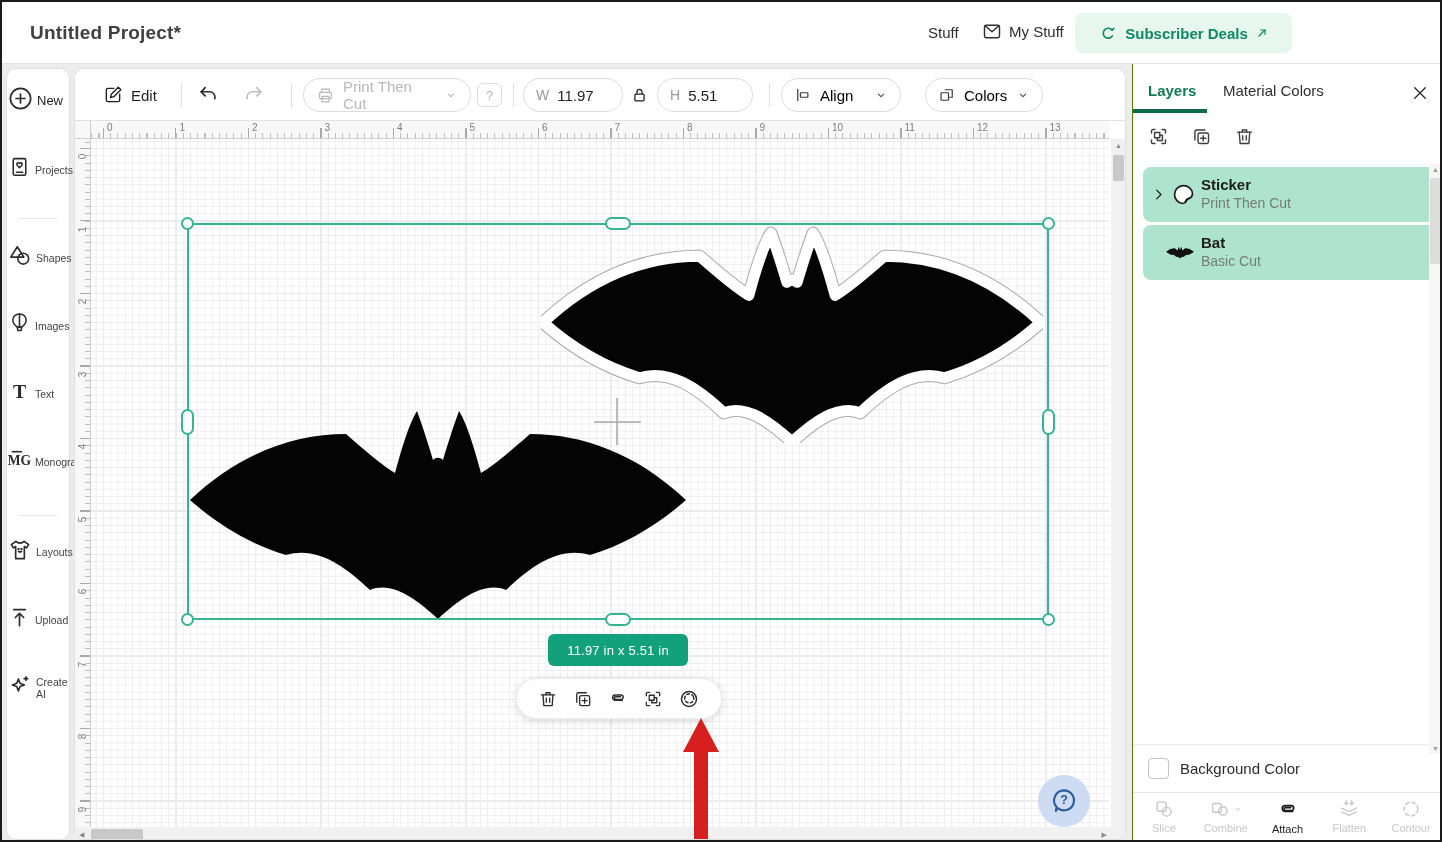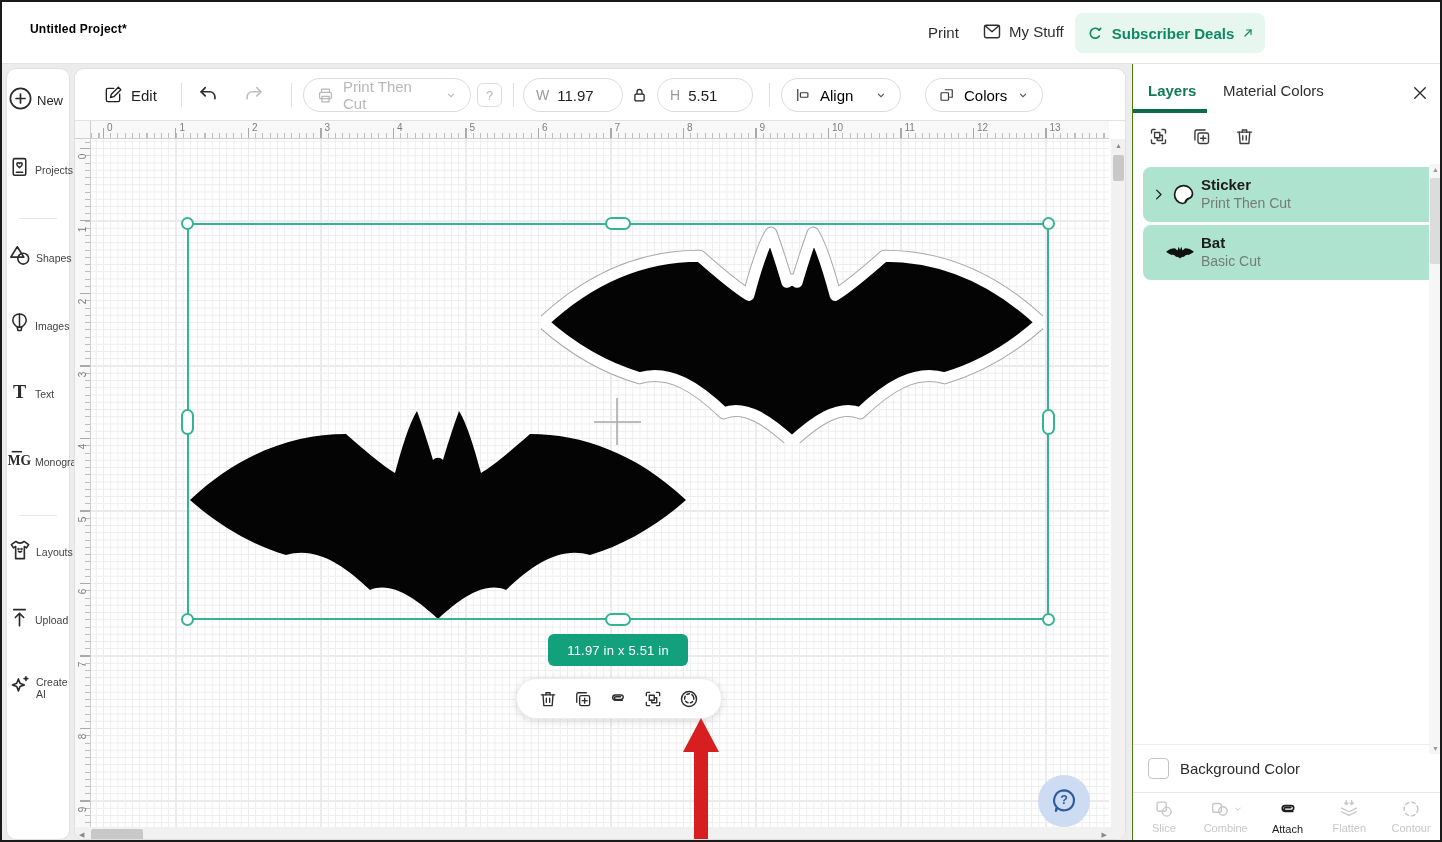--- a/index.html
+++ b/index.html
@@ -1,24 +1,24 @@
 <!DOCTYPE html>
 <html><head>
 <meta charset="utf-8">
 <style>
   * { margin:0; padding:0; box-sizing:border-box; }
   html,body { width:1442px; height:842px; font-family:"Liberation Sans", sans-serif; background:#ececec; }
   #app { position:relative; width:1442px; height:842px; background:#ececec; border:2px solid #1a1a1a; overflow:hidden; }
 
   
   .header { position:absolute; left:0; top:0; width:100%; height:62px; background:#fff; border-bottom:1px solid #e3e3e3; }
-  .title { position:absolute; left:28px; top:20px; font-size:12px; font-weight:700; color:#000000; letter-spacing:.2px; }
+  .title { position:absolute; left:28px; top:20px; font-size:19px; font-weight:700; color:#404040; letter-spacing:.2px; }
   .hdr-save { position:absolute; left:926px; top:22px; font-size:15px; color:#2e2e2e; cursor:pointer; }
   .hdr-mystuff { position:absolute; left:980px; top:19px; display:flex; align-items:center; gap:7px; font-size:15px; color:#2e2e2e; cursor:pointer; }
-  .deals-pill { position:absolute; left:1073px; top:11px; width:190px; height:40px; background:#e7f6ef; border-radius:8px; display:flex; align-items:center; justify-content:center; gap:8px; color:#0e8a62; font-size:15px; font-weight:700; cursor:pointer; }
+  .deals-pill { position:absolute; left:1073px; top:11px; width:217px; height:40px; background:#e7f6ef; border-radius:8px; display:flex; align-items:center; justify-content:center; gap:8px; color:#0e8a62; font-size:15px; font-weight:700; cursor:pointer; }
   .make-btn { position:absolute; left:1286px; top:11px; width:130px; height:40px; background:#077a55; border:none; border-radius:22px; color:#fff; font-size:15.5px; font-weight:700; font-family:"Liberation Sans",sans-serif; cursor:pointer; }
 
   
   .sidebar { position:absolute; left:4px; top:66px; width:64px; height:772px; background:#fff; border:1px solid #e0e0e0; border-radius:10px; }
   .side-item { position:absolute; left:0; width:62px; display:flex; flex-direction:row; align-items:center; gap:3px; color:#303030; cursor:pointer; }
   .side-item .lbl { font-size:10.5px; color:#424242; }
   .side-item.first .lbl { font-size:13px; color:#1f1f1f; }
   .side-div { position:absolute; left:12px; width:38px; border-top:1px solid #e7e7e7; }
 
   
@@ -105,21 +105,21 @@
   .pscroll .thumb { position:absolute; left:1px; top:14px; width:11px; height:86px; background:#dcdcdc; border-radius:2px; }
   .pscroll .ar { position:absolute; left:3px; font-size:7px; color:#9a9a9a; }
 </style>
 </head>
 <body>
 
 <div id="app">
 
   <div class="header">
     <div class="title">Untitled Project*</div>
-    <div class="hdr-save">Print</div>
+    <div class="hdr-save">Stuff</div>
     <div class="hdr-mystuff">
       <span style="display:flex">
         <svg width="20" height="20" viewBox="0 0 24 24" fill="none" stroke="currentColor" stroke-width="1.7" stroke-linecap="round" stroke-linejoin="round">
             <rect x="3" y="5" width="18" height="15" rx="2"></rect>
             <path d="M4 6l8 7 8-7"></path>
           </svg>
       </span>
       <span>My Stuff</span>
     </div>
     <div class="deals-pill">

